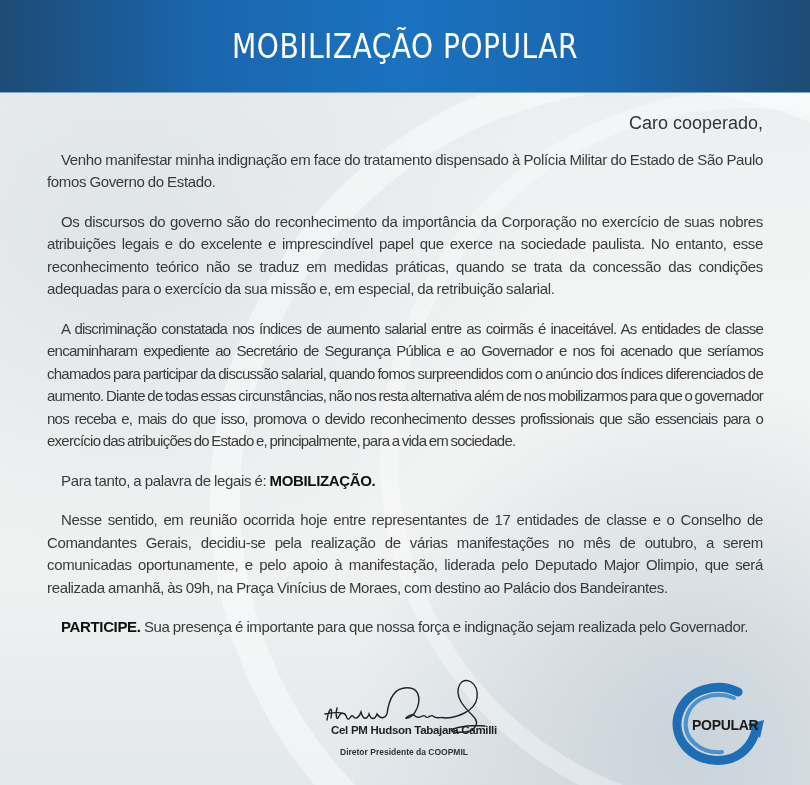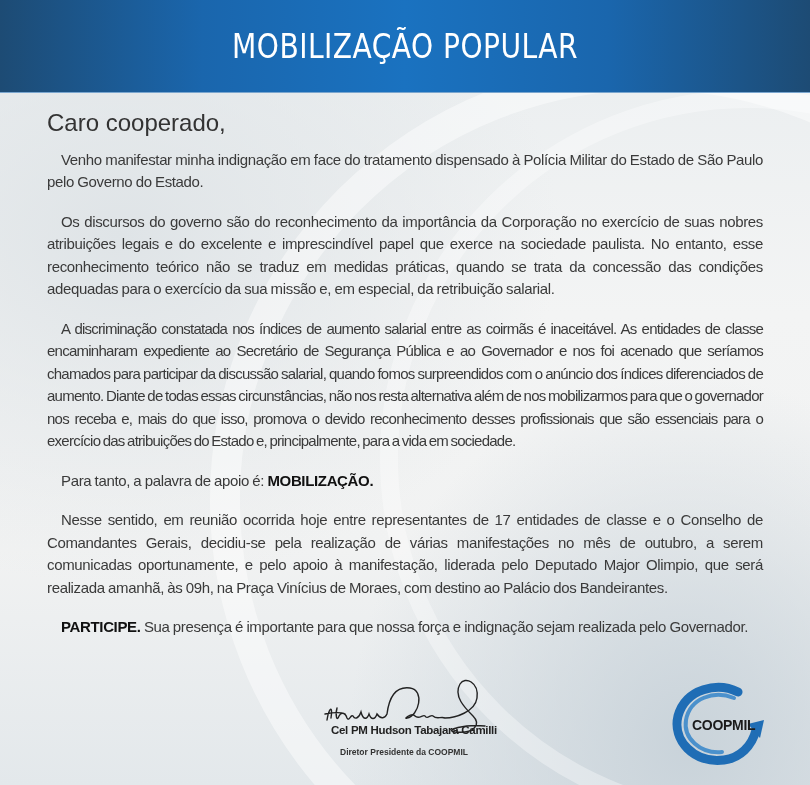--- a/index.html
+++ b/index.html
@@ -33,21 +33,21 @@
     margin: 0; color: #ffffff; font-weight: normal; font-size: 34px; letter-spacing: 0.5px;
     font-family: "DejaVu Sans Condensed", "DejaVu Sans", sans-serif;
     transform: scaleX(0.92);
   }
   .content {
     position: absolute; left: 47px; top: 112px; width: 716px;
     color: #3a3a3a; font-size: 15px; line-height: 22.5px;
     font-family: "Liberation Sans", sans-serif;
   }
   .greeting {
-    text-align: left; font-size: 24px; margin: 0 0 14px 0; color: #333;
+    text-align: right; font-size: 18px; margin: 0 0 14px 0; color: #333;
   }
   .content p {
     margin: 0 0 17px 0; text-align: justify; text-indent: 14px;
     letter-spacing: -0.35px; word-spacing: -0.5px;
   }
   .content p.tight { letter-spacing: -0.75px; word-spacing: -1px; }
   .strong { color: #111; font-weight: bold; }
   .participe { text-indent: 14px; }
   .signature {
     position: absolute; left: 315px; top: 668px; width: 200px; height: 110px;
@@ -74,37 +74,37 @@
 <div class="page">
   <div class="swoosh sw1"></div>
   <div class="swoosh sw2"></div>
 
   <div class="header">
     <h1>MOBILIZAÇÃO POPULAR</h1>
   </div>
 
   <div class="content">
     <div class="greeting">Caro cooperado,</div>
-    <p>Venho manifestar minha indignação em face do tratamento dispensado à Polícia Militar do Estado de São Paulo pelo Governo do Estado.</p>
+    <p>Venho manifestar minha indignação em face do tratamento dispensado à Polícia Militar do Estado de São Paulo fomos Governo do Estado.</p>
     <p>Os discursos do governo são do reconhecimento da importância da Corporação no exercício de suas nobres atribuições legais e do excelente e imprescindível papel que exerce na sociedade paulista. No entanto, esse reconhecimento teórico não se traduz em medidas práticas, quando se trata da concessão das condições adequadas para o exercício da sua missão e, em especial, da retribuição salarial.</p>
     <p class="tight">A discriminação constatada nos índices de aumento salarial entre as coirmãs é inaceitável. As entidades de classe encaminharam expediente ao Secretário de Segurança Pública e ao Governador e nos foi acenado que seríamos chamados para participar da discussão salarial, quando fomos surpreendidos com o anúncio dos índices diferenciados de aumento. Diante de todas essas circunstâncias, não nos resta alternativa além de nos mobilizarmos para que o governador nos receba e, mais do que isso, promova o devido reconhecimento desses profissionais que são essenciais para o exercício das atribuições do Estado e, principalmente, para a vida em sociedade.</p>
-    <p><span>Para tanto, a palavra de apoio é: </span><span class="strong">MOBILIZAÇÃO.</span></p>
+    <p><span>Para tanto, a palavra de legais é: </span><span class="strong">MOBILIZAÇÃO.</span></p>
     <p>Nesse sentido, em reunião ocorrida hoje entre representantes de 17 entidades de classe e o Conselho de Comandantes Gerais, decidiu-se pela realização de várias manifestações no mês de outubro, a serem comunicadas oportunamente, e pelo apoio à manifestação, liderada pelo Deputado Major Olimpio, que será realizada amanhã, às 09h, na Praça Vinícius de Moraes, com destino ao Palácio dos Bandeirantes.</p>
     <p class="participe"><span class="strong">PARTICIPE.</span><span> Sua presença é importante para que nossa força e indignação sejam realizada pelo Governador.</span></p>
   </div>
 
   <div class="signature">
     <svg width="200" height="70" viewBox="0 0 200 70">
       <path d="M12 52 C14 40, 18 36, 16 50 M10 46 C20 44, 26 44, 30 46 M22 40 C20 48, 22 54, 24 48 C26 44, 30 44, 32 50 C34 54, 36 46, 38 48 C40 52, 44 50, 46 44 C48 52, 52 52, 54 46 C56 52, 60 52, 62 46 C66 52, 70 50, 72 46 C74 30, 80 18, 95 20 C110 22, 104 48, 92 50 C88 52, 96 44, 100 48 C104 52, 108 46, 110 48 C112 52, 116 46, 118 48 C122 52, 126 48, 130 50 C140 50, 160 44, 162 30 C164 14, 150 8, 145 16 C138 28, 150 40, 158 48 C166 56, 160 66, 140 64 C128 62, 150 56, 170 58" fill="none" stroke="#222" stroke-width="1.4" stroke-linecap="round"></path>
     </svg>
     <div class="sig-name">Cel PM Hudson Tabajara Camilli</div>
     <div class="sig-title">Diretor Presidente da COOPMIL</div>
   </div>
 
   <div class="logo">
     <svg width="100" height="90" viewBox="0 0 100 90">
       <path d="M70 12 C50 2, 18 8, 10 36 C4 60, 26 84, 56 80 C72 78, 84 66, 88 50" fill="none" stroke="#1f6db5" stroke-width="9" stroke-linecap="round"></path>
       <path d="M66 18 C46 10, 22 18, 18 40 C15 58, 32 74, 54 72" fill="none" stroke="#2a7fc8" stroke-width="4" stroke-linecap="round" opacity="0.8"></path>
       <polygon points="80,44 96,40 92,58" fill="#1f6db5"></polygon>
     </svg>
-    <div class="logo-text">COOPMIL</div>
+    <div class="logo-text">POPULAR</div>
   </div>
 </div>
 
 </body></html>

